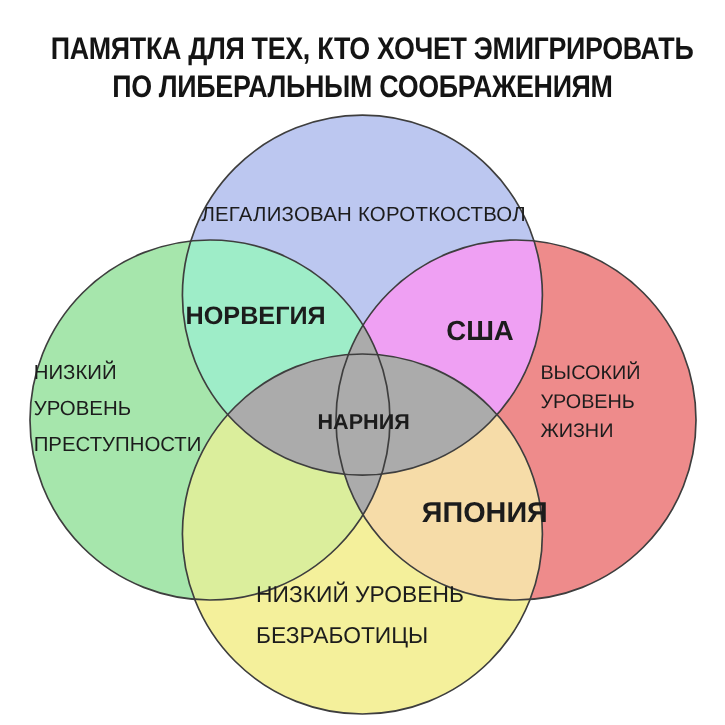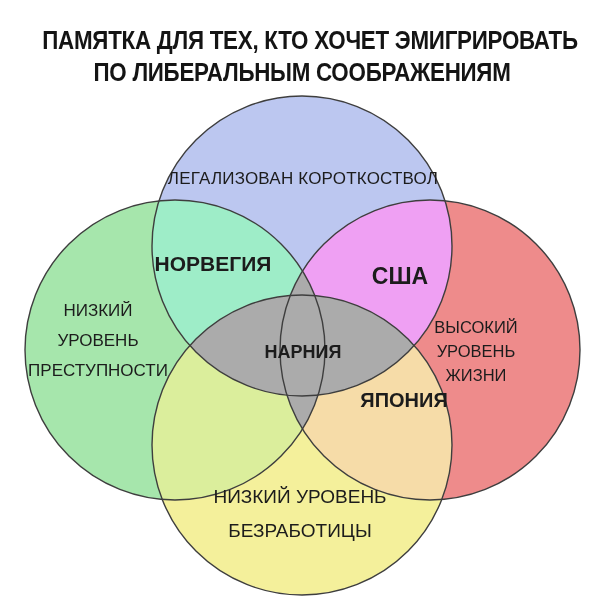--- a/index.html
+++ b/index.html
@@ -32,32 +32,31 @@
   }
   .venn-svg {
     position: absolute;
     top: 0;
     left: 0;
   }
   .lbl {
     position: absolute;
     transform: translate(-50%, -50%);
     color: #1c1c1c;
-    text-align: center;
     white-space: nowrap;
   }
   .lbl.bold { font-weight: 700; }
   .lbl-top-circle   { left: 303px; top: 179px; font-size: 17px; letter-spacing: 0.2px; }
   .lbl-norway       { left: 213px; top: 264px; font-size: 21px; }
   .lbl-usa          { left: 400px; top: 276px; font-size: 23px; }
   .lbl-left-block   { left: 98px;  top: 341px; font-size: 17px; line-height: 30px; }
-  .lbl-right-block  { left: 476px; top: 335px; font-size: 16.5px; line-height: 24px; margin-top: 16px; }
+  .lbl-right-block  { left: 492px; top: 335px; font-size: 16.5px; line-height: 24px; }
   .lbl-narnia       { left: 303px; top: 352px; font-size: 18px; }
   .lbl-china        { left: 206px; top: 422px; font-size: 21px; }
-  .lbl-japan        { left: 404px; top: 400px; font-size: 20px; }
+  .lbl-japan        { left: 404px; top: 428px; font-size: 24px; }
   .lbl-bottom-block { left: 300px; top: 514px; font-size: 19px; line-height: 34px; }
 </style>
 </head>
 <body>
 
 <div class="canvas">
 
   <div class="title">
     <div>ПАМЯТКА ДЛЯ ТЕХ, КТО ХОЧЕТ ЭМИГРИРОВАТЬ</div>
     <div>ПО ЛИБЕРАЛЬНЫМ СООБРАЖЕНИЯМ</div>

